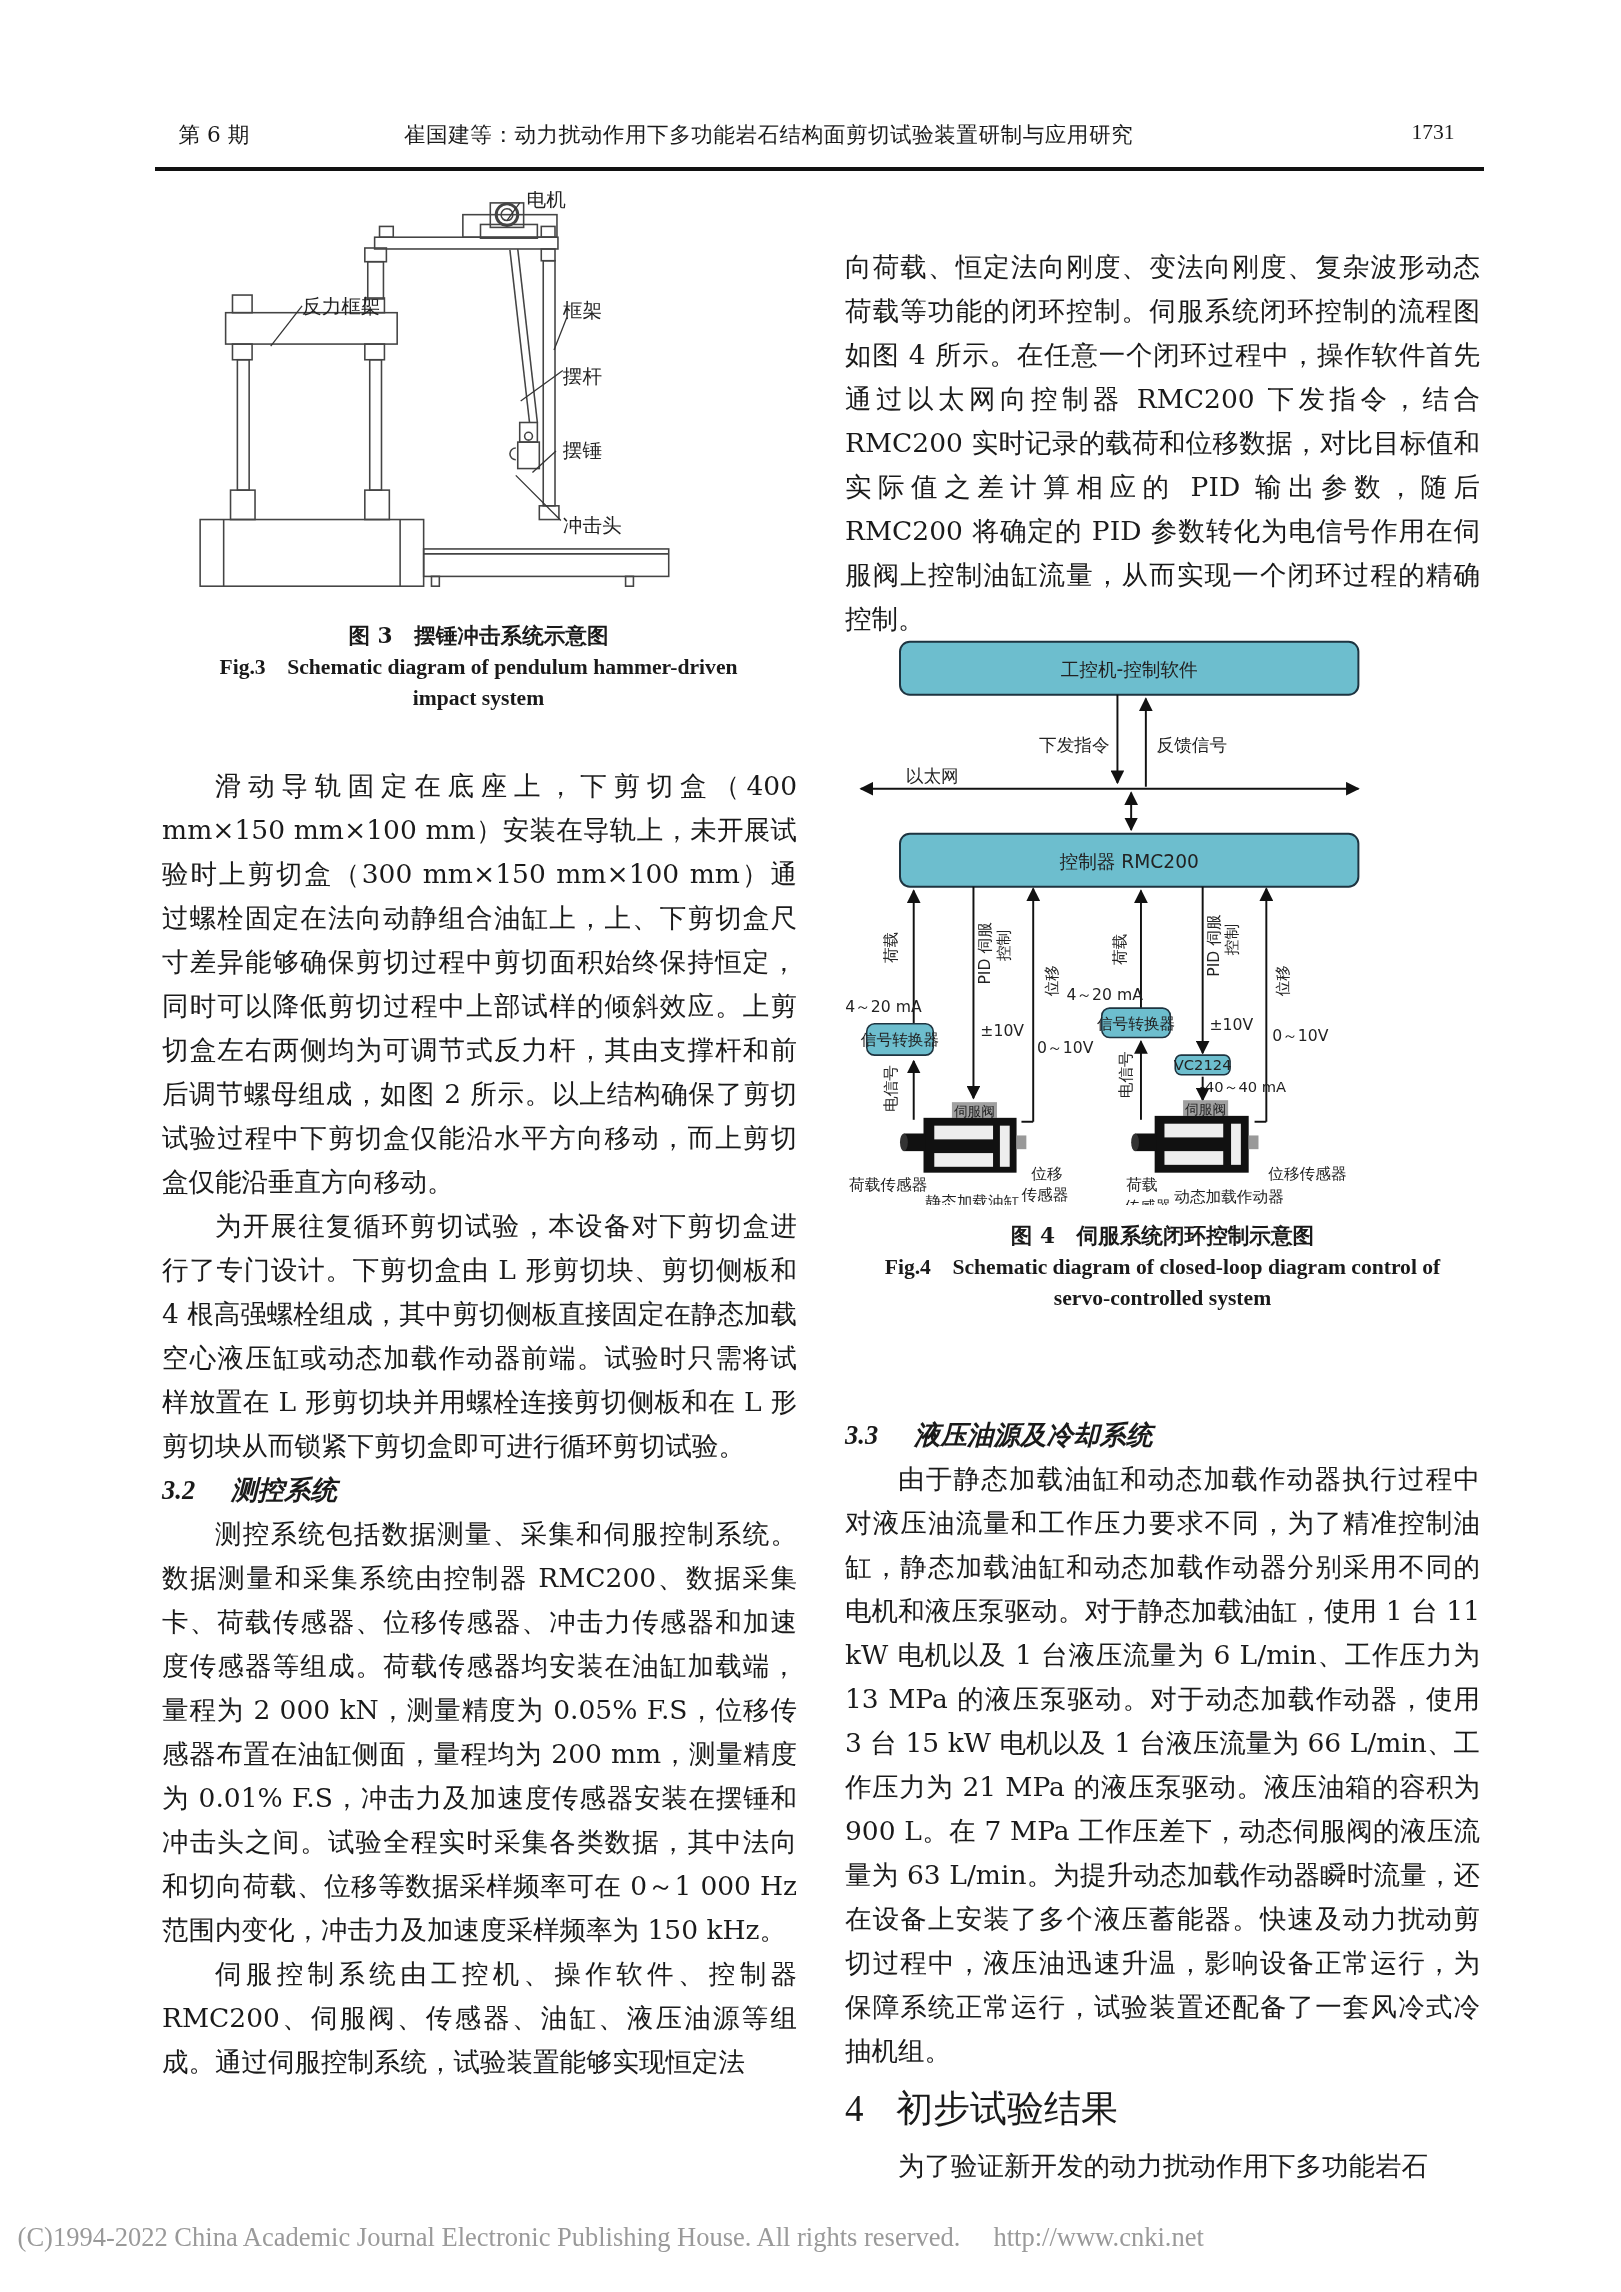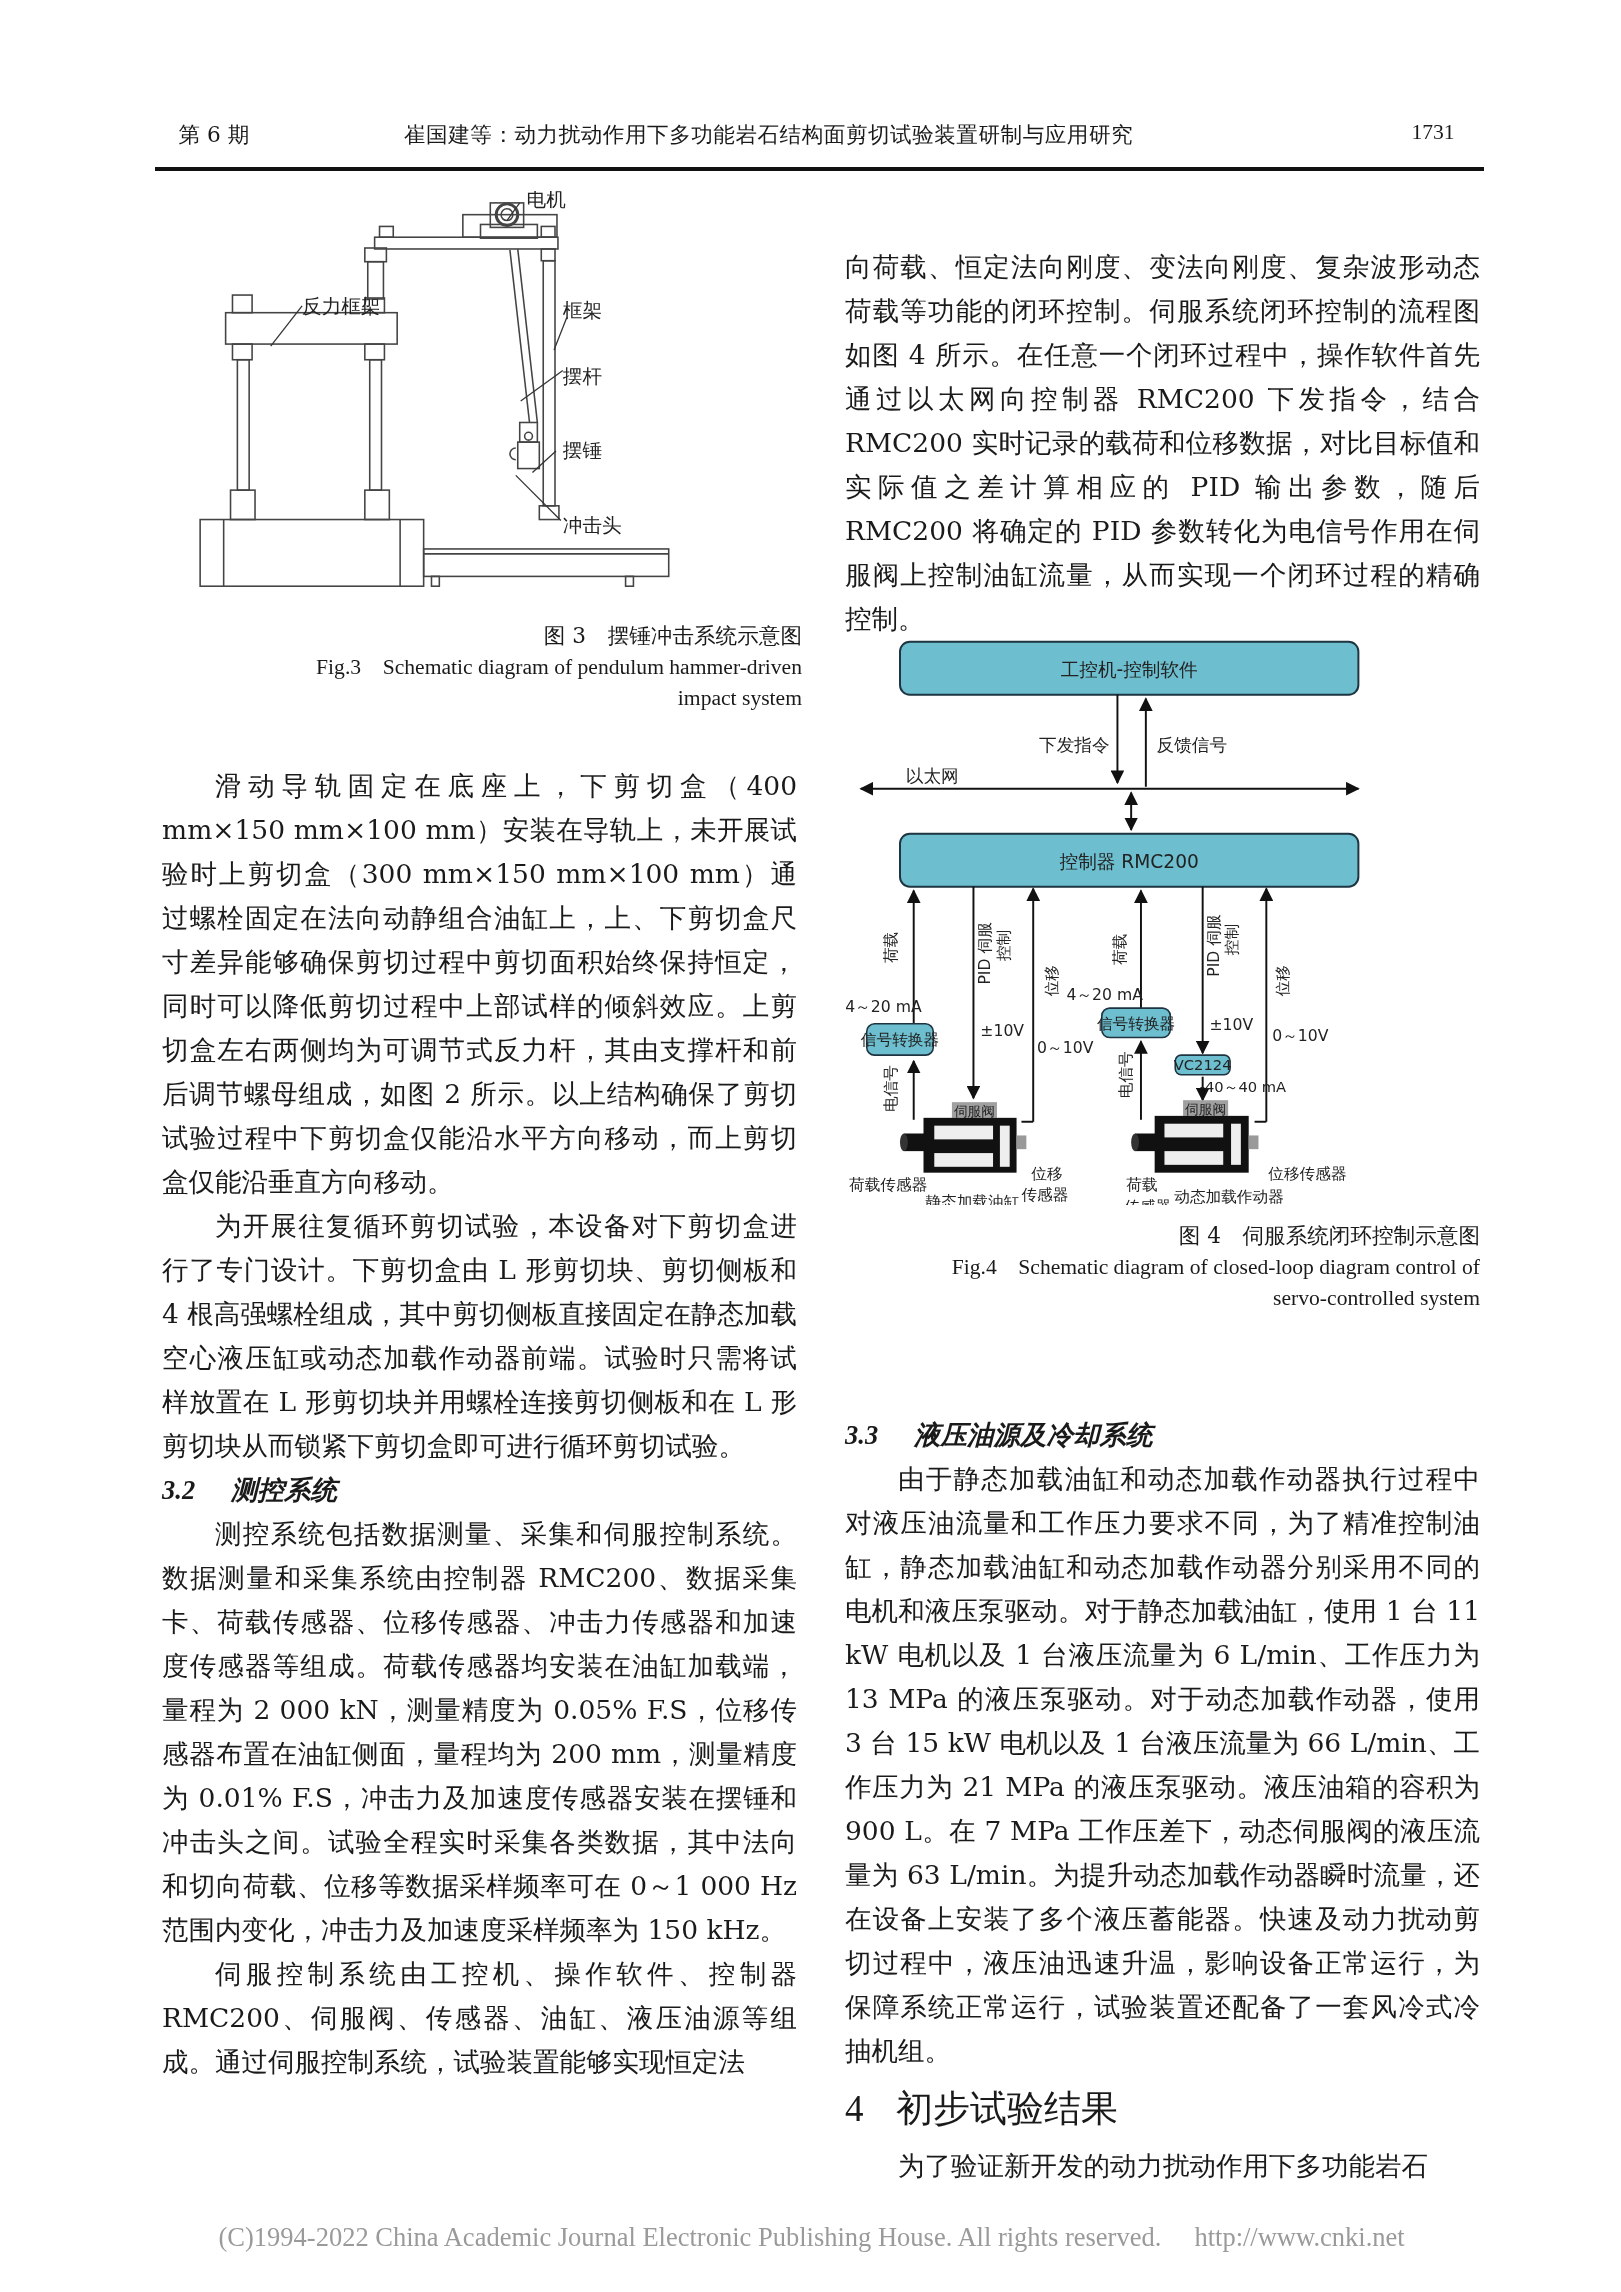--- a/index.html
+++ b/index.html
@@ -16,30 +16,30 @@
   .col { position: absolute; width: 635px; font-size: 26.5px; line-height: 44px; text-align: justify; }
   .col-left { left: 162px; }
   .col-right { left: 845px; margin-top: 48px; }
   .para { margin: 0; text-indent: 53px; }
   .para.noindent { text-indent: 0; }
   .sec-head { font-weight: bold; font-size: 26.5px; line-height: 44px; margin: 0; font-style: italic; }
   .sec-head .num { display: inline-block; width: 69px; font-family: "Liberation Serif", serif; }
   .h1 { font-size: 37px; line-height: 59px; margin: 5.9px 0 5.9px 0; font-weight: normal; }
   .h1 .num { display: inline-block; width: 51px; font-family: "Liberation Serif", serif; }
 
-  .caption { position: absolute; text-align: right; font-weight: normal; }
+  .caption { position: absolute; text-align: center; font-weight: bold; }
   .caption .zh { font-size: 21.6px; line-height: 33px; }
   .caption .en { font-size: 21.6px; line-height: 31px; font-family: "Liberation Serif", serif; }
 
   .fig { position: absolute; }
   .fig svg text { font-family: "DejaVu Sans", sans-serif; }
   .fig4-label { font-family: "DejaVu Serif", serif; }
 
   .footer { position: absolute; top: 2219px; left: 17.6px; width: 1588px; font-family: "Liberation Serif", serif;
-            font-size: 26.5px; color: #9a9a9a; letter-spacing: 0px; text-align: center; }
+            font-size: 26.5px; color: #9a9a9a; letter-spacing: 0px; }
 </style>
 </head>
 <body>
 
 <div class="header">
   <span class="issue">第 6 期</span>
   <span class="title">崔国建等：动力扰动作用下多功能岩石结构面剪切试验装置研制与应用研究</span>
   <span class="pagenum">1731</span>
 </div>
 <div class="header-rule"></div>

